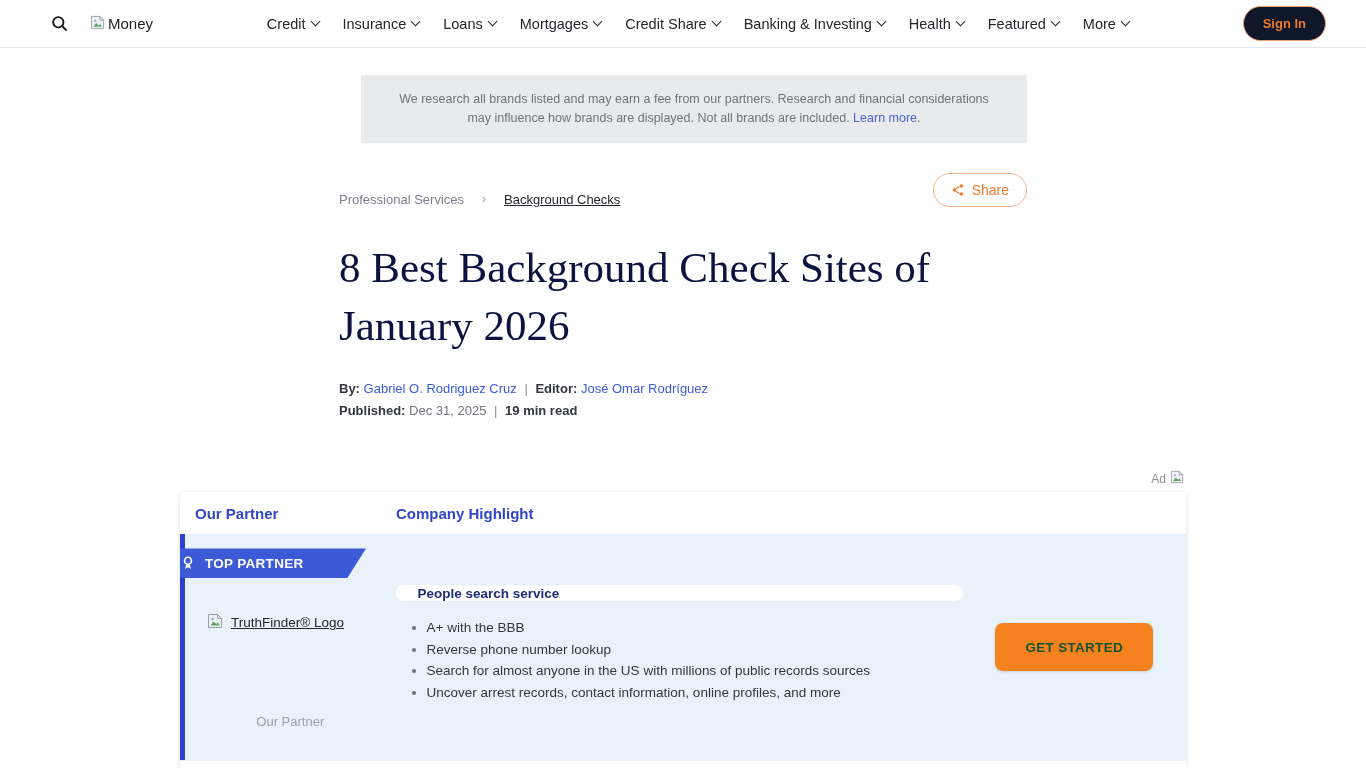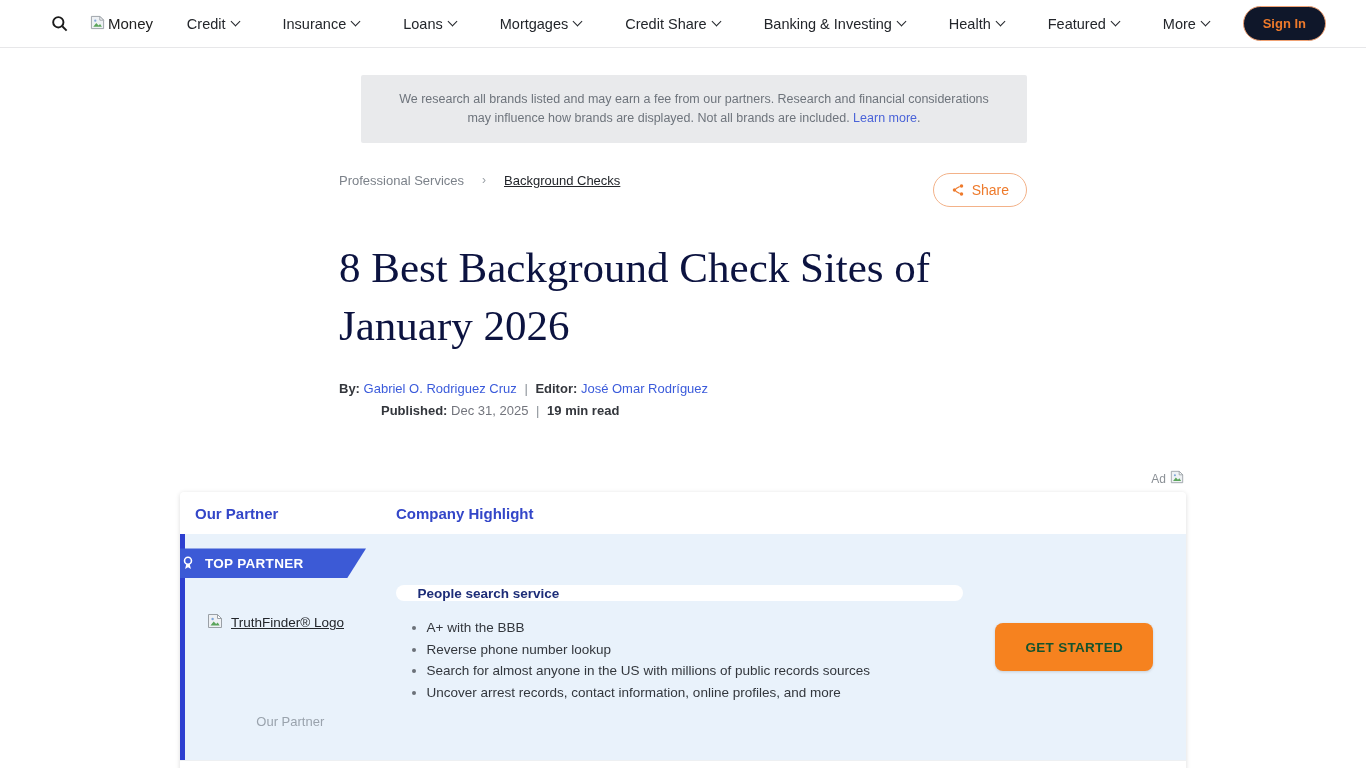--- a/index.html
+++ b/index.html
@@ -5,54 +5,54 @@
   * { margin:0; padding:0; box-sizing:border-box; }
   html,body { width:1366px; height:768px; overflow:hidden; background:#ffffff;
     font-family:"Liberation Sans", sans-serif; }
 
   
   .topnav { height:48px; background:#fff; border-bottom:1px solid #e7e7e9;
     display:flex; align-items:center; }
   .search-btn { margin-left:50px; width:20px; height:20px; cursor:pointer; display:flex; align-items:center; }
   .logo { margin-left:20px; display:flex; align-items:center; gap:3px;
     font-size:15px; color:#222; cursor:pointer; }
-  .nav-links { flex:1; display:flex; justify-content:center; align-items:center; gap:44px; }
+  .nav-links { flex:1; display:flex; justify-content:center; align-items:center; gap:24px; }
   .nav-item { display:flex; align-items:center; gap:6px; font-size:14.5px; color:#23262b;
     text-decoration:none; cursor:pointer; white-space:nowrap; }
   .chev { width:7px; height:7px; border-right:1.8px solid #23262b; border-bottom:1.8px solid #23262b;
     transform:rotate(45deg); margin-top:-4px; }
   .signin { margin-right:40px; border:1px solid #f0a173; border-radius:999px; background:#0f172a;
     color:#ee7a2b; font-size:13px; font-weight:bold; padding:9px 19px; cursor:pointer; }
 
   
   .main-col { width:688px; margin:0 auto; }
 
   .disclaimer { margin-top:27px; background:#e9eaec; border-radius:2px;
     padding:15px 28px; text-align:center; font-size:12.5px; line-height:1.5;
     color:#6e747c;margin-left:22px; }
   .disclaimer a { color:#4a63d8; text-decoration:none; cursor:pointer; }
 
-  .crumb-row { margin-top:30px; display:flex; align-items:flex-start; justify-content:space-between;gap:36px; }
+  .crumb-row { margin-top:30px; display:flex; align-items:flex-end; justify-content:space-between;gap:36px; }
   .crumbs { display:flex; align-items:center; gap:18px; font-size:13px; }
   .crumb-parent { color:#7c828a; text-decoration:none; cursor:pointer; }
   .crumb-sep { color:#9aa0a6; font-size:12px; }
   .crumb-current { color:#23262b; font-weight:500; text-decoration:underline; cursor:pointer; }
   .share-btn { display:flex; align-items:center; gap:7px; border:1px solid #f3b289;
     border-radius:999px; background:#fff; color:#ee7a2b; font-size:14px;
     padding:8px 17px; cursor:pointer; }
 
   .title { margin-top:32px; font-family:"Liberation Serif", serif; font-weight:400;
     font-size:43px; line-height:1.36; color:#0c1340; max-width:688px; }
 
   .byline { margin-top:26px; font-size:13px; color:#33363c; }
   .byline .lbl { font-weight:bold; }
   .byline a { color:#3b5bdb; text-decoration:none; cursor:pointer; }
   .byline .sep { color:#8a9097; margin:0 4px; }
   .pubrow { margin-top:7px; font-size:13px; color:#33363c; }
-  .pubrow .lbl { font-weight:bold;margin-left:42px; }
+  .pubrow .lbl { font-weight:bold; }
   .pubrow .date { color:#73757d; }
   .pubrow .sep { color:#8a9097; margin:0 4px; }
   .pubrow .read { font-weight:bold; }
 
   
   .ad-wrap { width:1006px; margin:52px auto 0; }
   .ad-label { display:flex; justify-content:flex-end; align-items:center; gap:4px;
     font-size:12px; color:#8b9096; padding-right:2px; }
   .card { margin-top:5px; background:#fff; border-radius:4px;
     box-shadow:0 1px 5px rgba(0,0,0,.14); }

